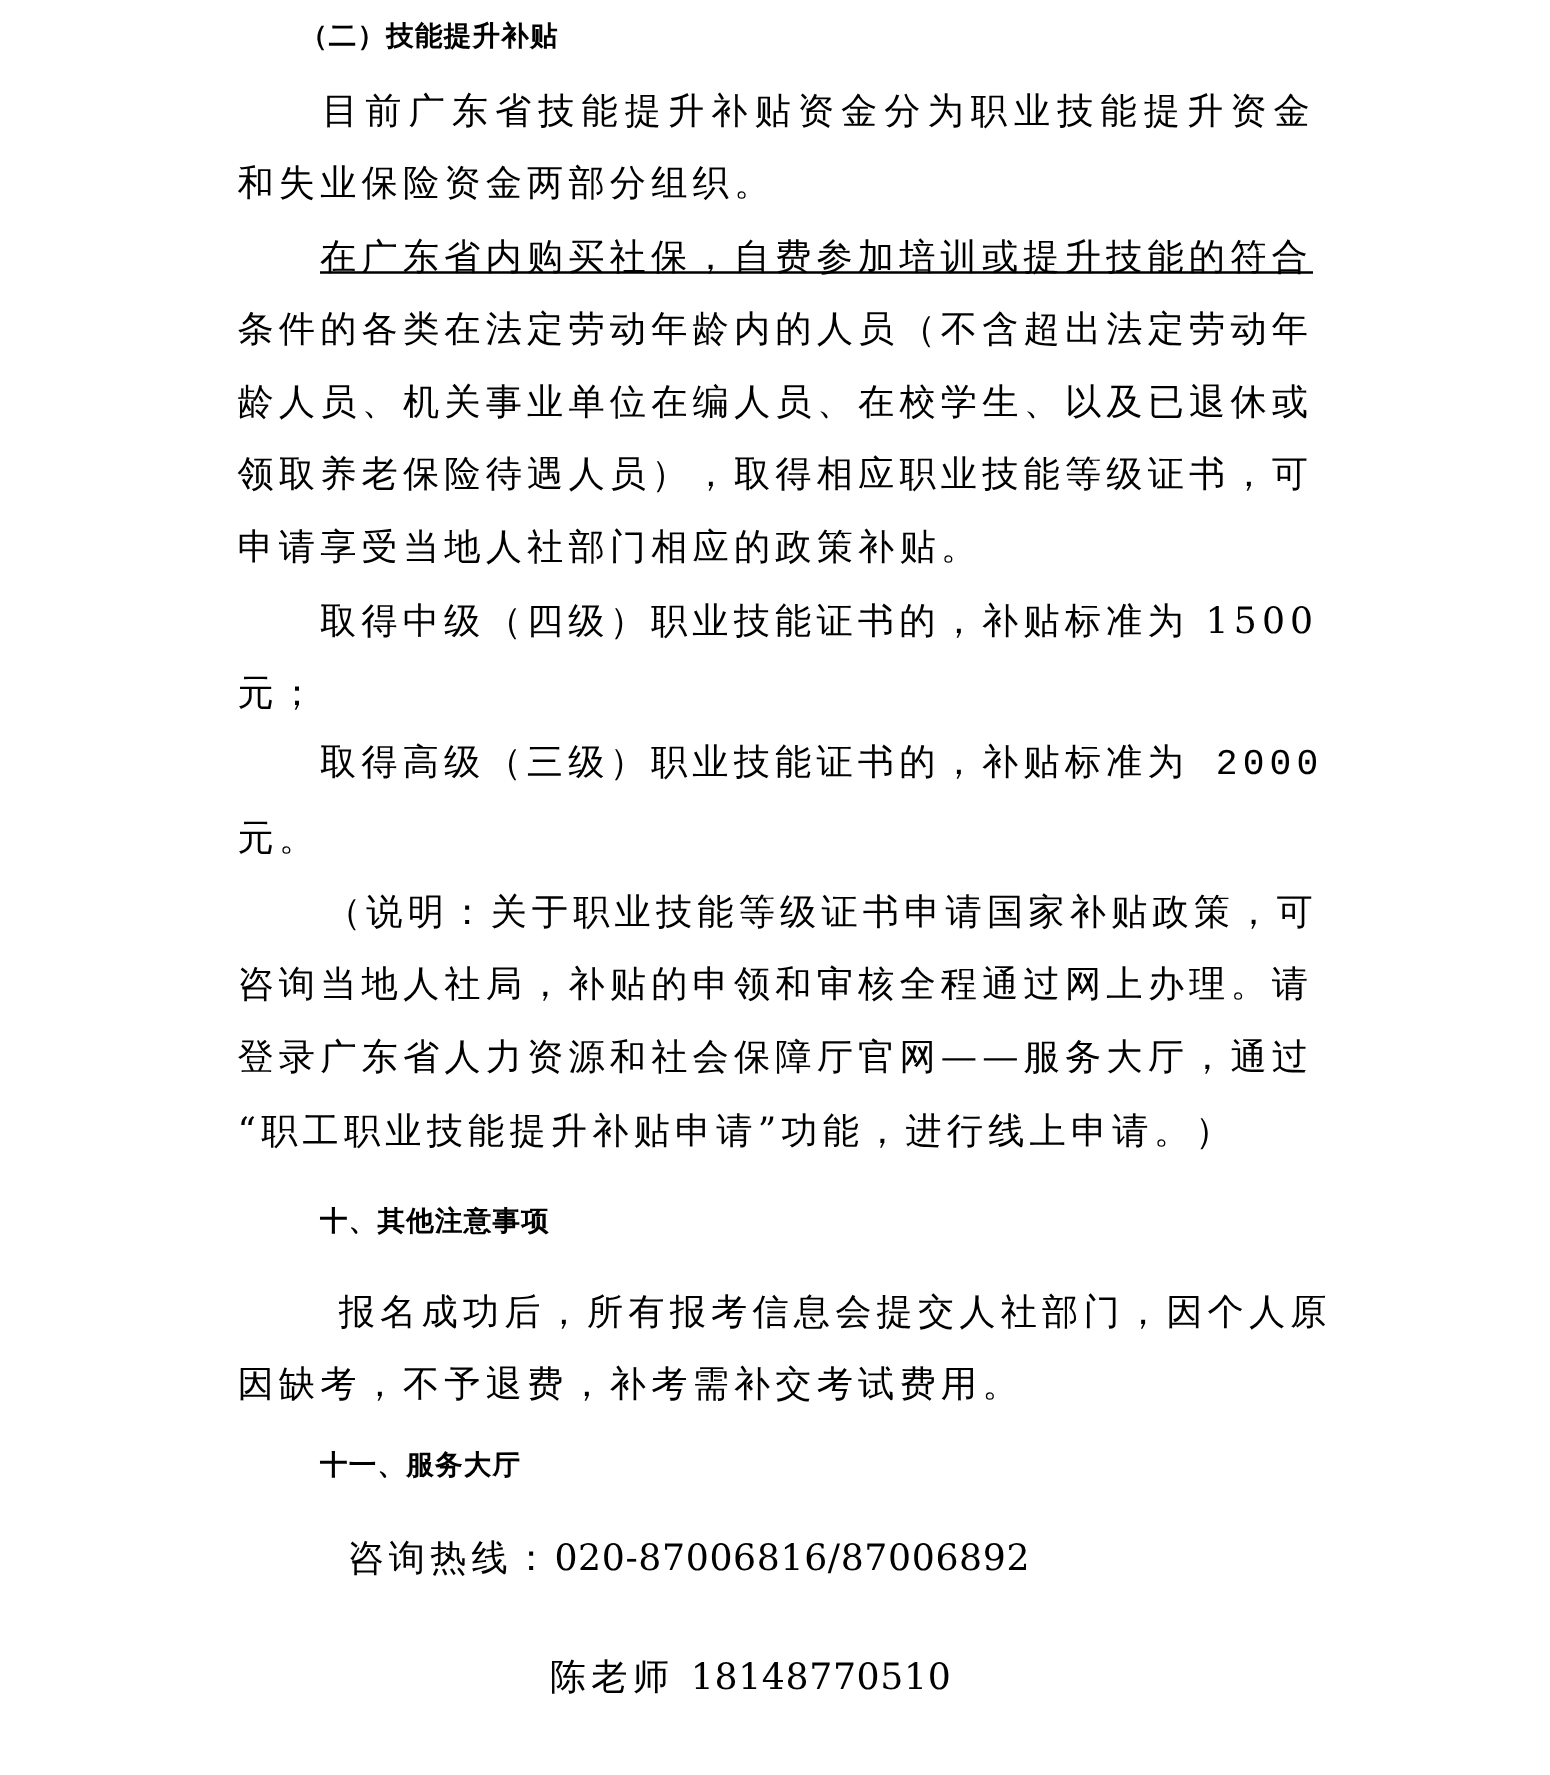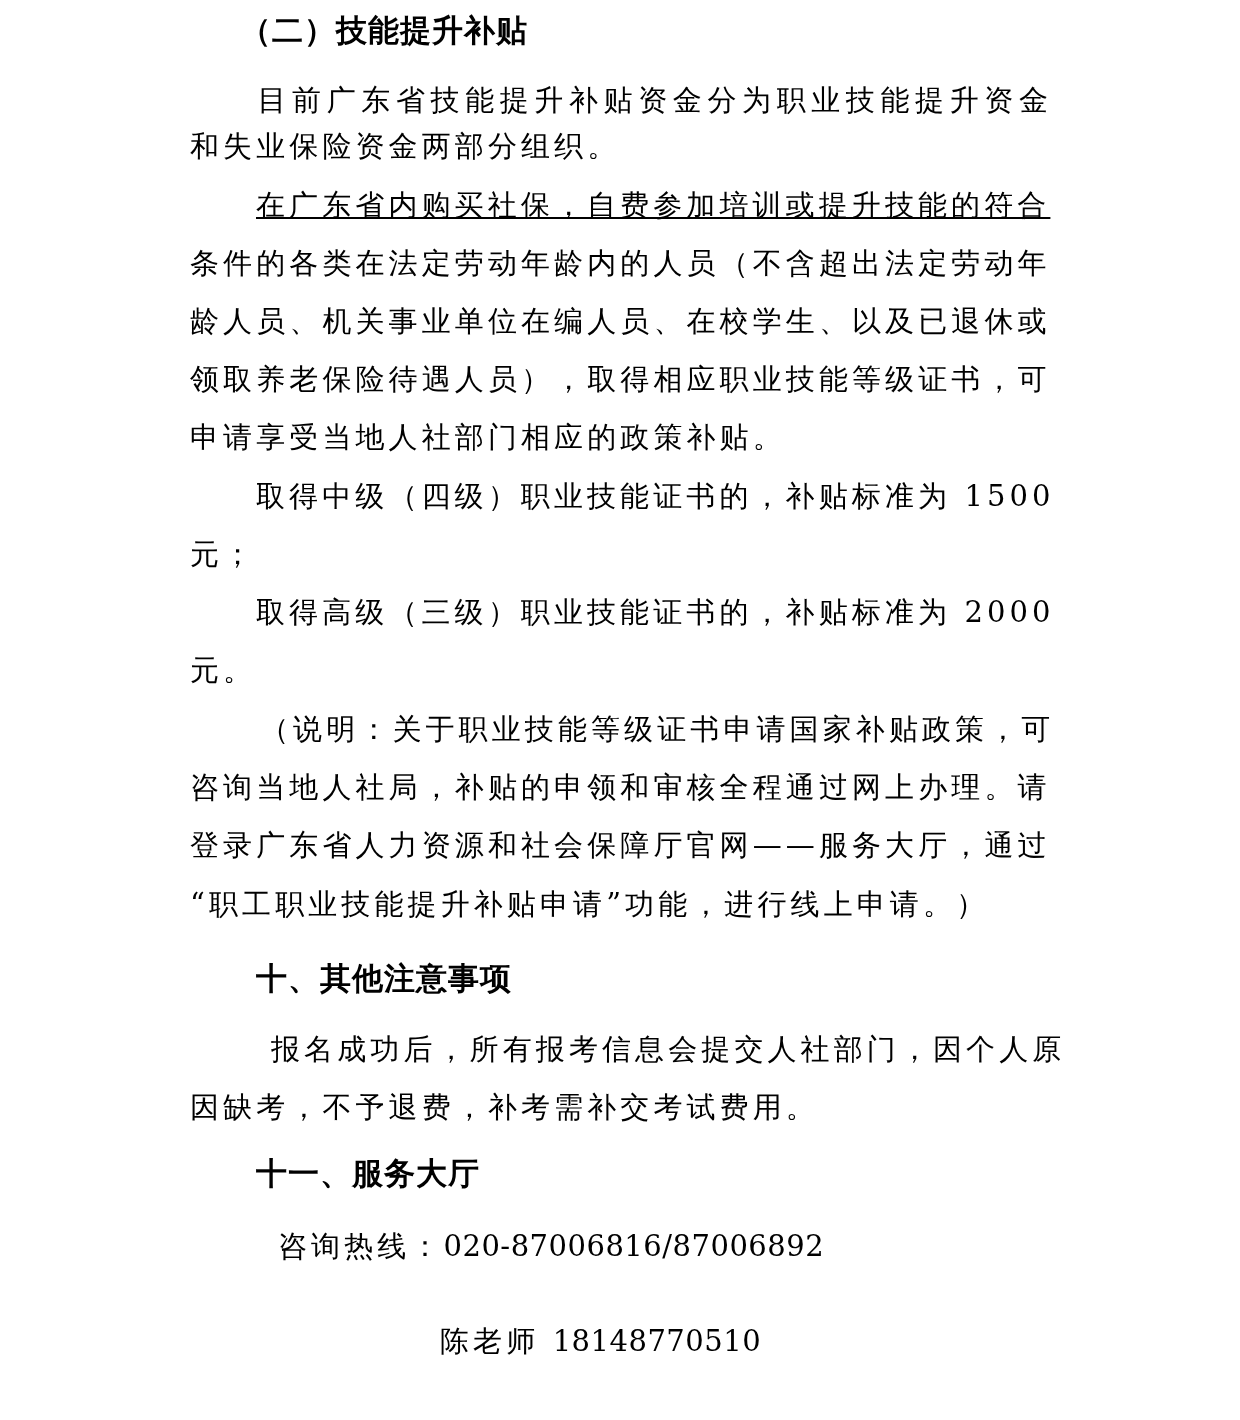--- a/index.html
+++ b/index.html
@@ -3,45 +3,45 @@
 <meta charset="utf-8">
 <style>
   html, body { margin: 0; padding: 0; background: #ffffff; }
   body { width: 1240px; height: 1420px; position: relative; overflow: hidden;
          font-family: "DejaVu Serif", "Liberation Serif", serif; color: #000000; }
   .page { position: absolute; left: 0; top: 0; width: 1240px; height: 1420px; }
   .ln { position: absolute; white-space: nowrap; font-size: 29px; line-height: 40px;
         letter-spacing: 4.1px; }
   .jl { text-align: justify; text-align-last: justify; width: 862px; }
   .h { font-family: "DejaVu Sans", "Liberation Sans", sans-serif; font-weight: bold;
-       font-size: 31px; letter-spacing: 1px; }
+       font-size: 22px; letter-spacing: 1px; }
   .num { letter-spacing: 0.5px; }
 </style>
 </head>
 <body>
 
 <div class="page">
 
   <div class="ln h" style="left:240px; top:10px;">（二）技能提升补贴</div>
 
-  <div class="ln jl" style="left:190px; top:68px; width:862px; padding-left:0;margin-top:12px;">
+  <div class="ln jl" style="left:190px; top:68px; width:862px; padding-left:0;">
     <span style="display:inline-block; width:66px;"></span><span>目前广东省技能提升补贴资金分为职业技能提升资金</span>
   </div>
   <div class="ln" style="left:190px; top:126px;">和失业保险资金两部分组织。</div>
 
   <div class="ln" style="left:256px; top:185px;text-decoration:underline;">在广东省内购买社保，自费参加培训或提升技能的符合</div>
   <div class="ln" style="left:190px; top:243px;">条件的各类在法定劳动年龄内的人员（不含超出法定劳动年</div>
   <div class="ln" style="left:190px; top:301px;">龄人员、机关事业单位在编人员、在校学生、以及已退休或</div>
   <div class="ln" style="left:190px; top:359px;">领取养老保险待遇人员），取得相应职业技能等级证书，可</div>
   <div class="ln" style="left:190px; top:417px;">申请享受当地人社部门相应的政策补贴。</div>
 
   <div class="ln" style="left:256px; top:476px;">取得中级（四级）职业技能证书的，补贴标准为 1500</div>
   <div class="ln" style="left:190px; top:534px;">元；</div>
 
-  <div class="ln" style="left:256px; top:592px;">取得高级（三级）职业技能证书的，补贴标准为 2000</div>
+  <div class="ln" style="left:256px; top:592px;font-family:Liberation Mono, monospace;">取得高级（三级）职业技能证书的，补贴标准为 2000</div>
   <div class="ln" style="left:190px; top:650px;">元。</div>
 
   <div class="ln" style="left:260px; top:709px;">（说明：关于职业技能等级证书申请国家补贴政策，可</div>
   <div class="ln" style="left:190px; top:767px;">咨询当地人社局，补贴的申领和审核全程通过网上办理。请</div>
   <div class="ln" style="left:190px; top:825px;text-align:right;">登录广东省人力资源和社会保障厅官网——服务大厅，通过</div>
   <div class="ln" style="left:190px; top:884px;">“职工职业技能提升补贴申请”功能，进行线上申请。）</div>
 
   <div class="ln h" style="left:256px; top:958px;">十、其他注意事项</div>
   <div class="ln" style="left:271px; top:1029px;">报名成功后，所有报考信息会提交人社部门，因个人原</div>
   <div class="ln" style="left:190px; top:1087px;">因缺考，不予退费，补考需补交考试费用。</div>

